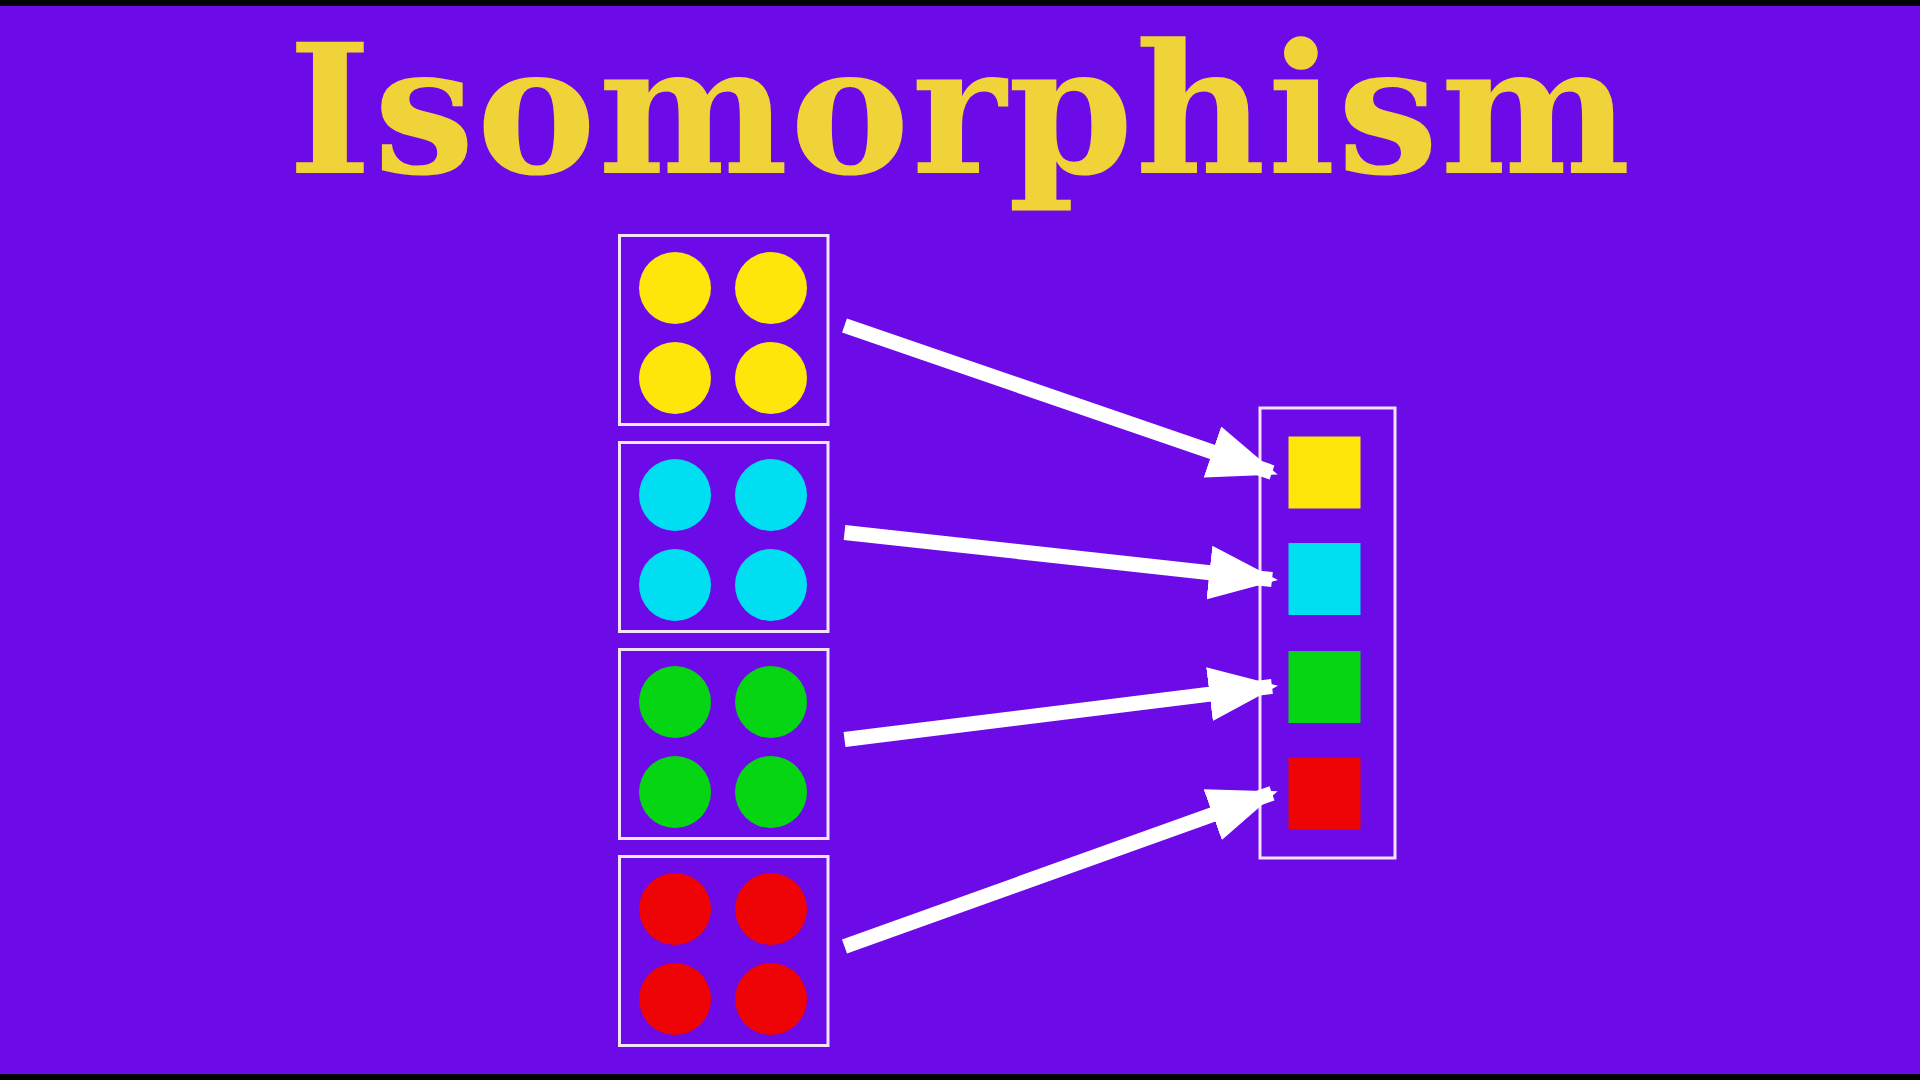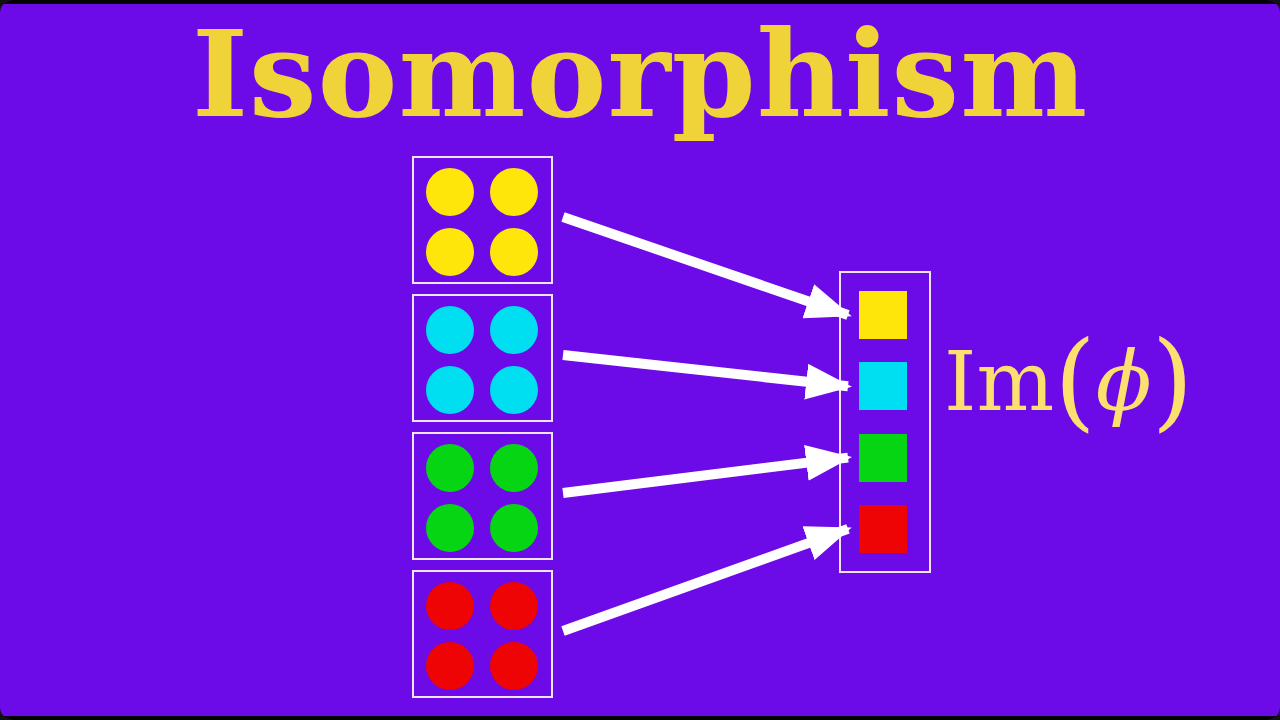--- a/index.html
+++ b/index.html
@@ -3,21 +3,20 @@
 <meta charset="utf-8">
 <style>
   html,body { margin:0; padding:0; background:#111; }
   #stage {
     position:relative;
     width:1280px; height:720px;
     margin:0 auto;
     overflow:hidden;
     background: var(--bg,#6C0AE8);
     font-family: "DejaVu Serif", serif;
-    border-radius: 13px;
   }
   .bar { position:absolute; left:0; width:100%; background: var(--frame,#000); }
   .bar.top { top:0; height:4px; }
   .bar.bottom { bottom:0; height:4px; }
 
   .title {
     position:absolute; top:8px; left:0; width:100%;
     text-align:center;
     font-weight:bold;
     font-size:120px;
@@ -75,21 +74,20 @@
 </head>
 <body>
 
 <div id="stage" style="--bg: #6C0AE8; --frame: #000000; --title: #EFD338; --label: #FBDF6F; --border: #F3E3F7; --arrow: #FFFFFF;">
   <div class="bar top"></div>
   <div class="bar bottom"></div>
 
   <div class="title">Isomorphism</div>
 
 
-  <div class="math-label right"><span>Im</span><span class="paren">(</span><span class="it">ϕ</span><span class="paren">)</span></div>
 
   <div id="cosets">
       <div class="coset-box" style="top: 156px;">
         <div class="dot" style="background: rgb(255, 230, 10);"></div>
         <div class="dot" style="background: rgb(255, 230, 10);"></div>
         <div class="dot" style="background: rgb(255, 230, 10);"></div>
         <div class="dot" style="background: rgb(255, 230, 10);"></div>
       </div>
       <div class="coset-box" style="top: 294px;">
         <div class="dot" style="background: rgb(0, 222, 242);"></div>

